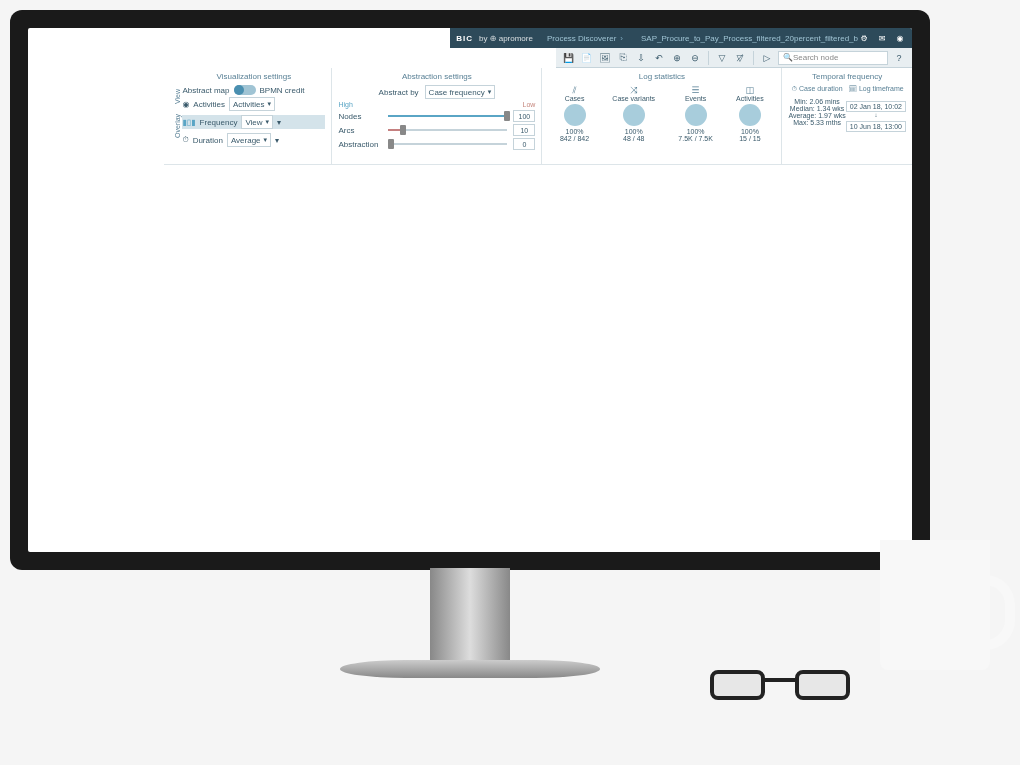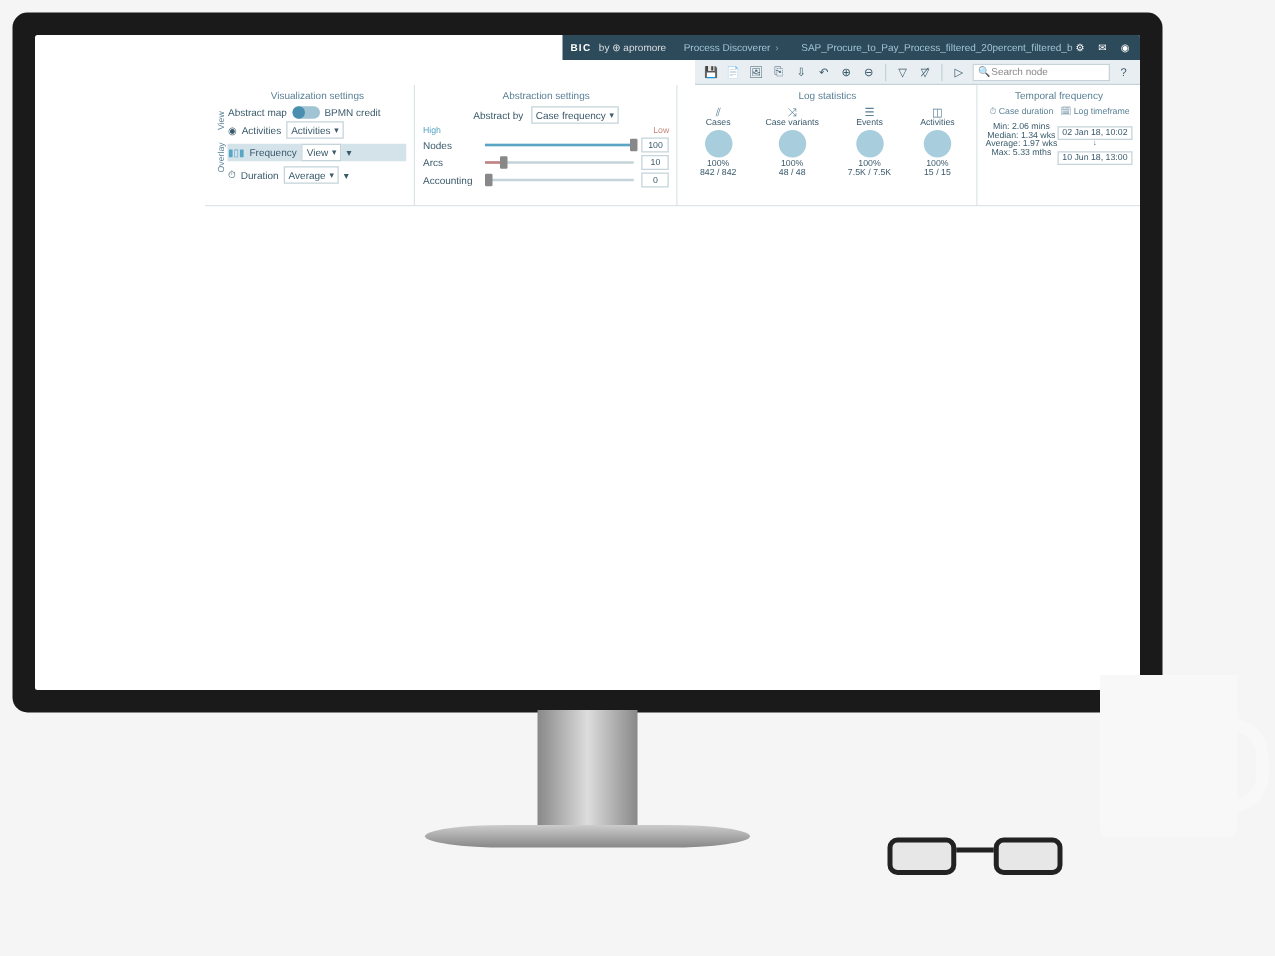--- a/index.html
+++ b/index.html
@@ -414,21 +414,21 @@
         </div>
         <div class="abs-row">
           <span style="width:44px;">Arcs</span>
           <div class="slider">
               <div class="slider-fill" style="width:10%;background:#c58080"></div>
               <div class="slider-thumb" style="left:10%"></div>
             </div>
           <div class="slider-val">10</div>
         </div>
         <div class="abs-row">
-          <span style="width:44px;">Accounting</span>
+          <span style="width:44px;">Abstraction</span>
           <div class="slider">
               <div class="slider-thumb" style="left:0"></div>
             </div>
           <div class="slider-val">0</div>
         </div>
       </div>
 
       <div class="panel log">
         <div class="panel-title">Log statistics</div>
         <div class="stat-grid">

